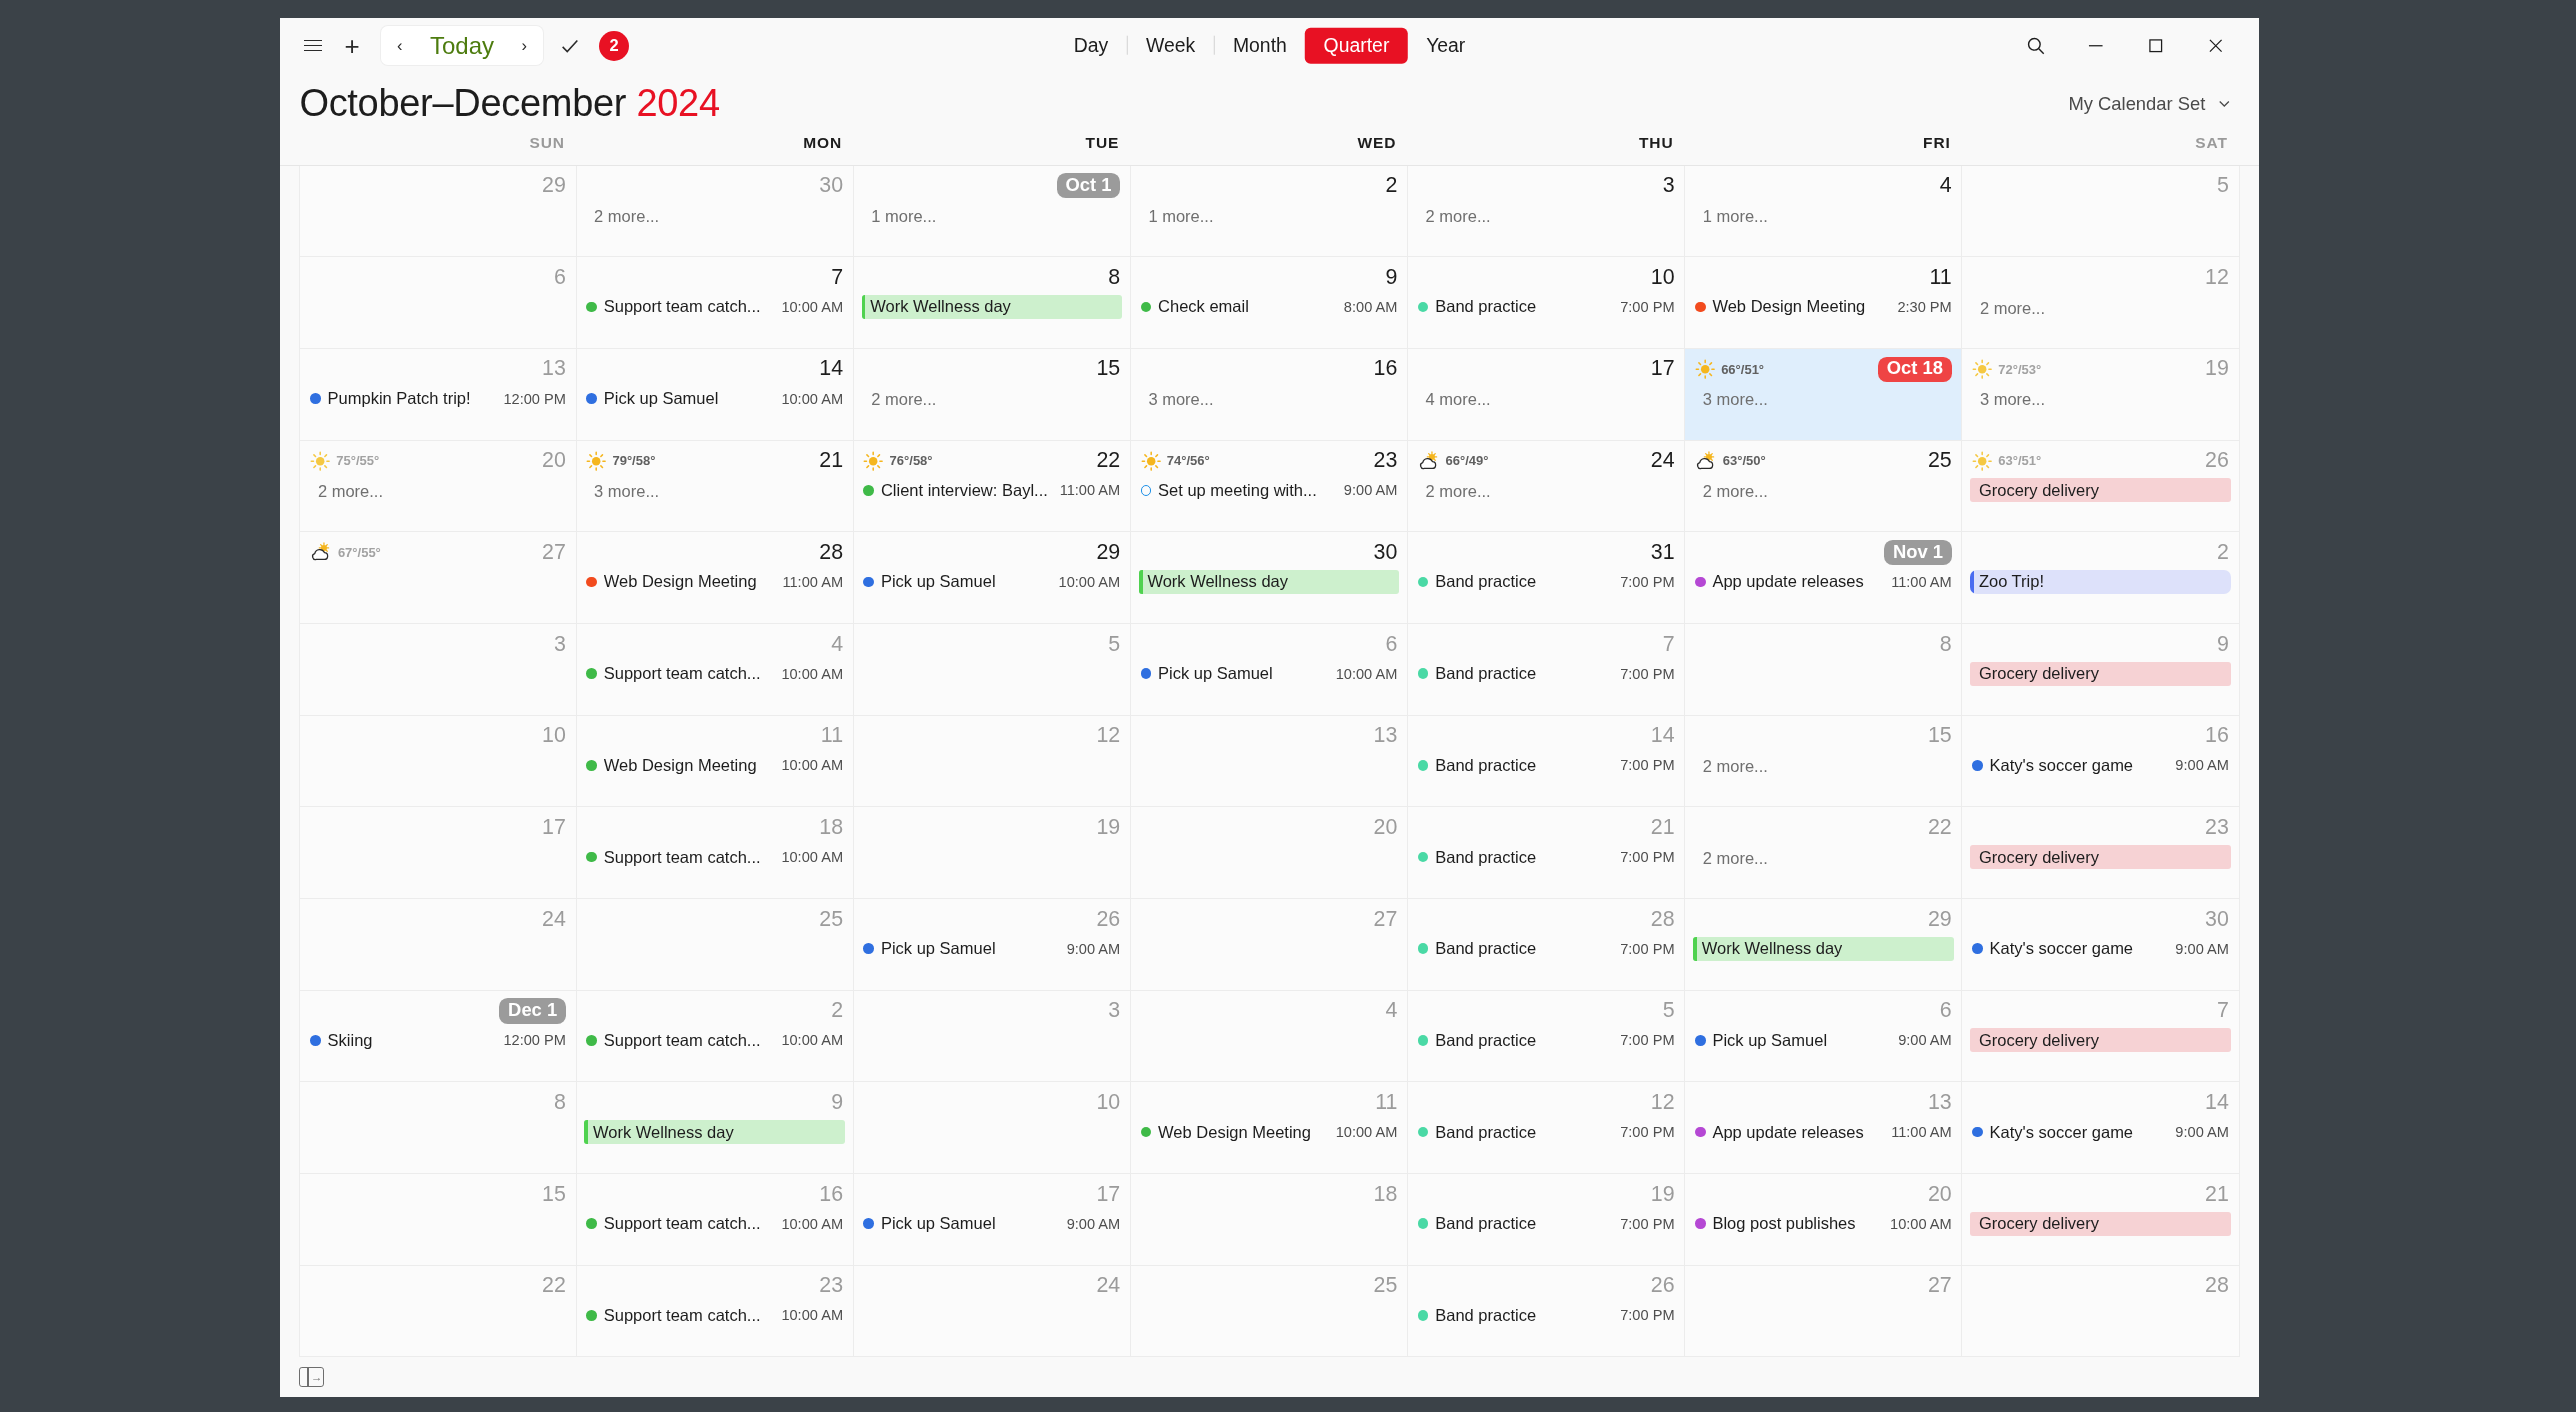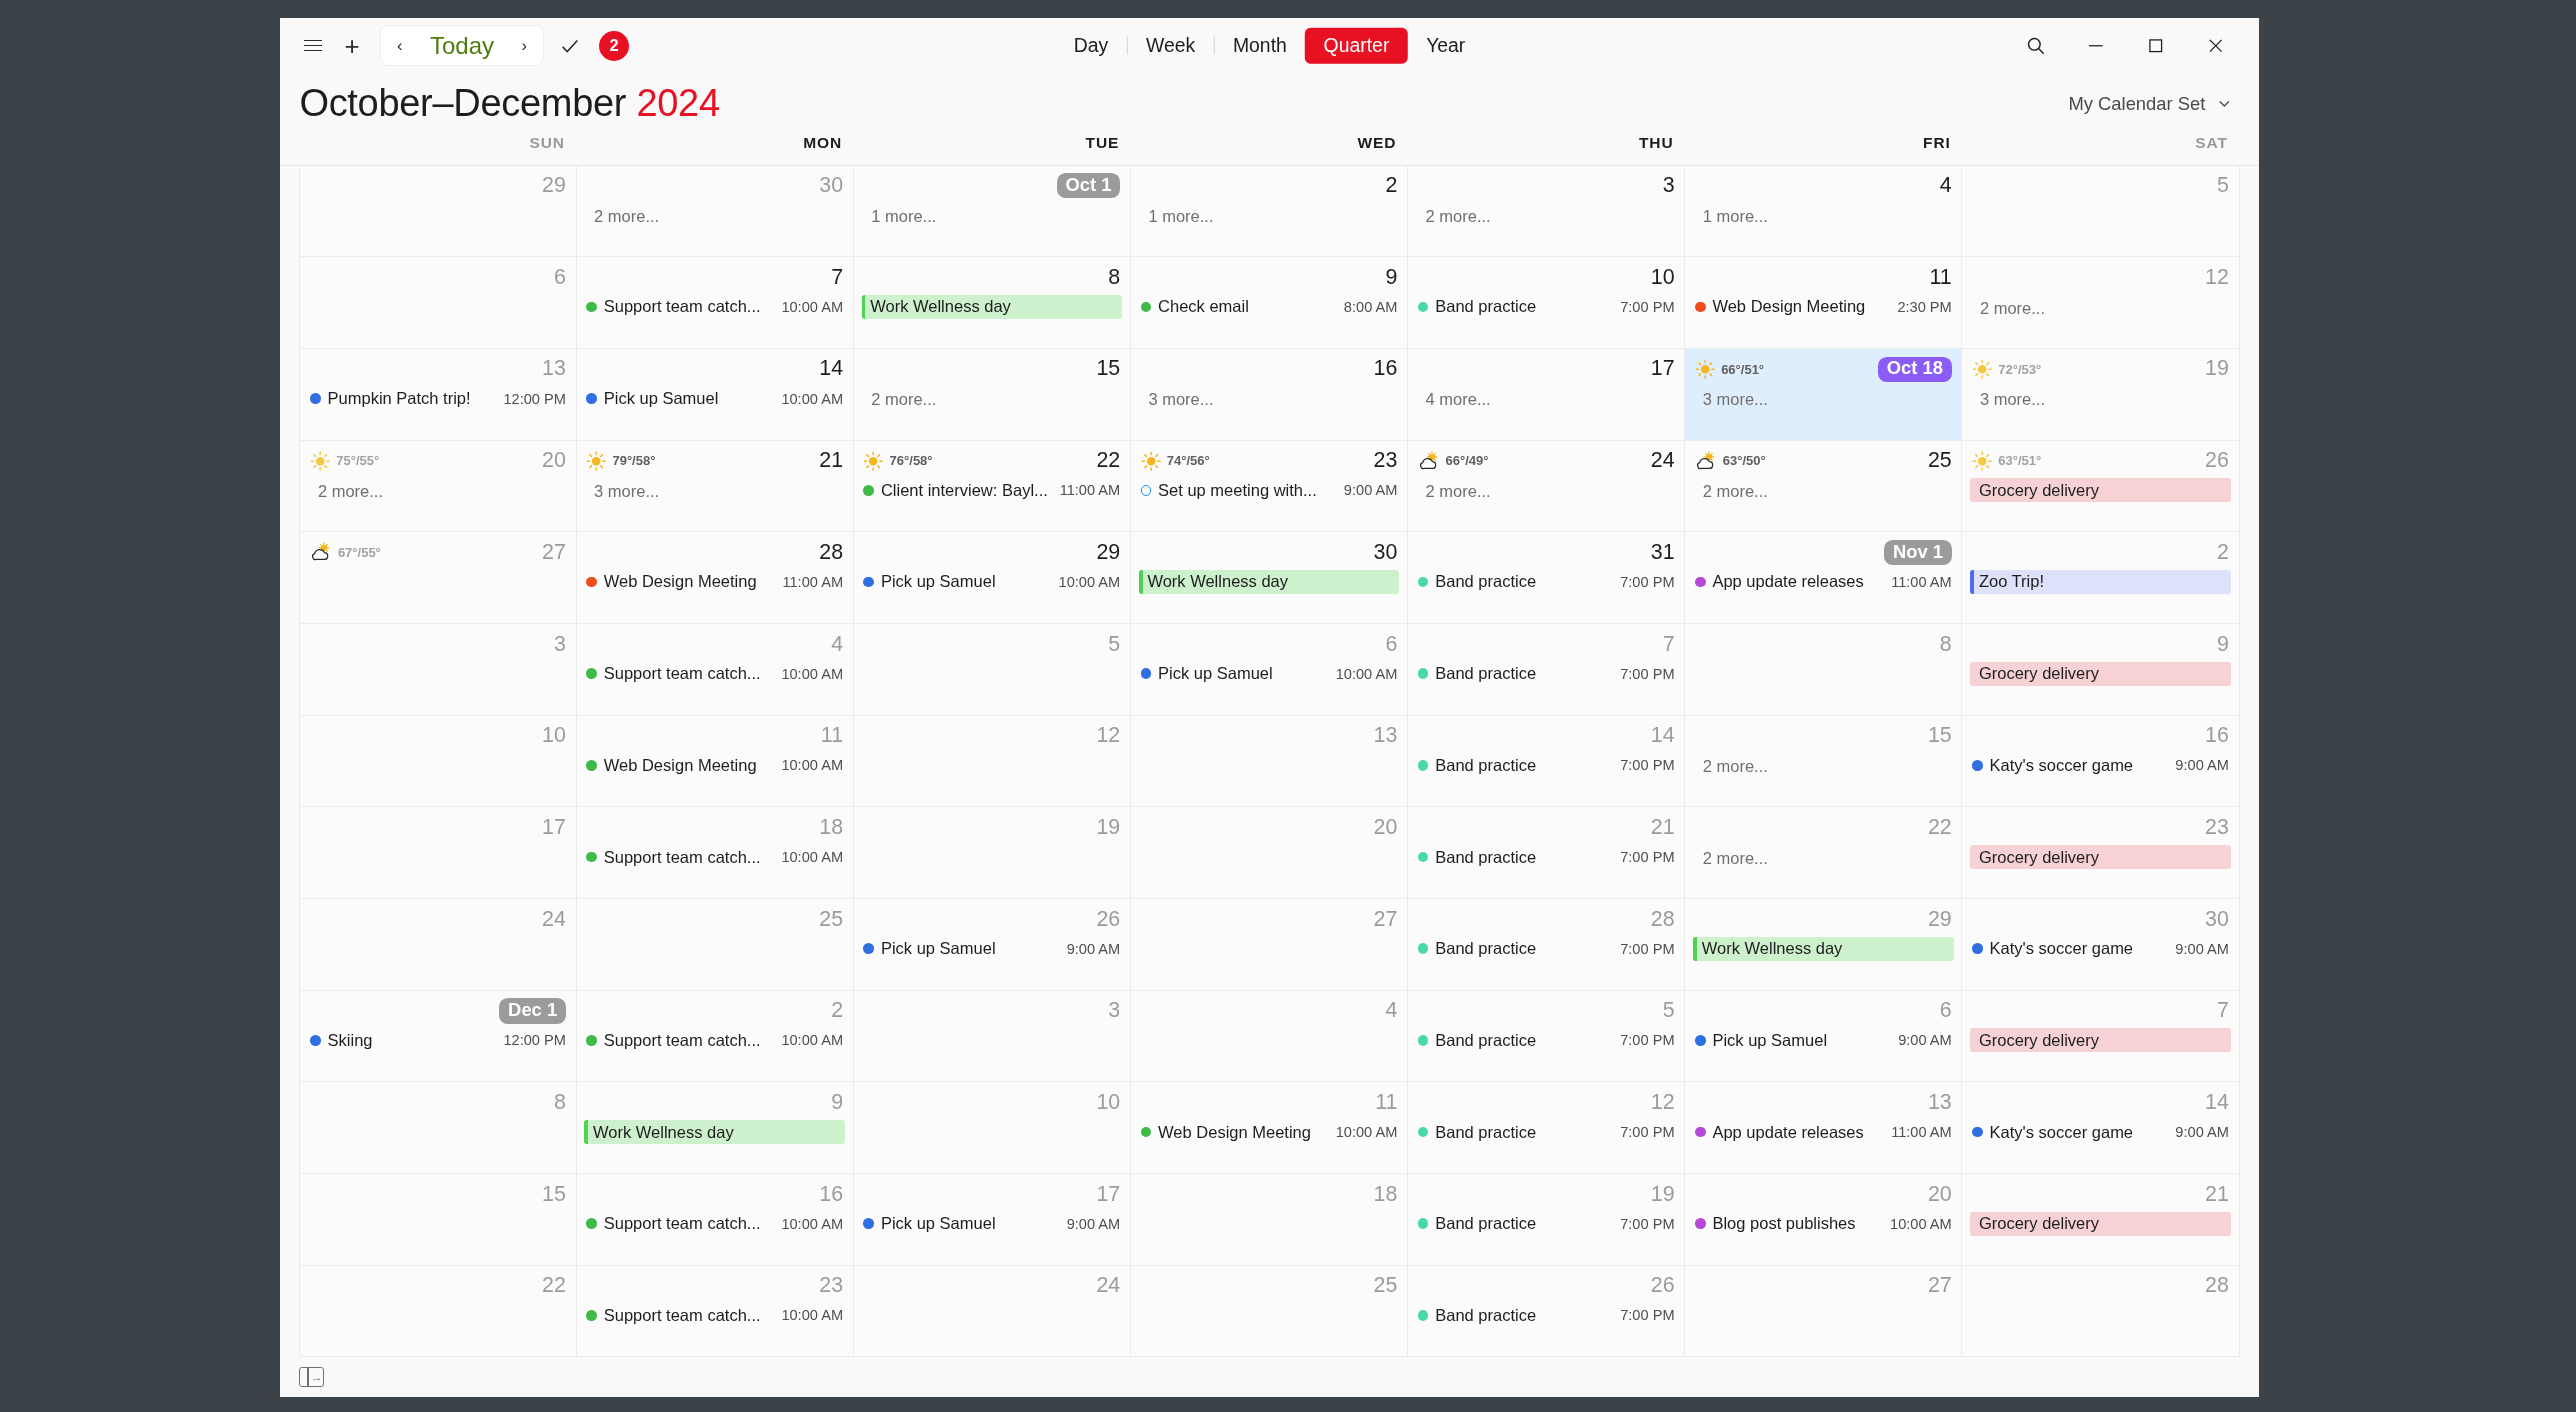--- a/index.html
+++ b/index.html
@@ -144,21 +144,21 @@
   .weather.dim { color: #a2a2a2; font-weight: 600; }
   .daynum {
     margin-left: auto; font-size: 21.4px; color: #1d1d1d; font-weight: 400;
     line-height: 1;
   }
   .daynum.dim { color: #9b9b9b; }
   .daynum.pill {
     background: #9b9b9b; color: #fff; border-radius: 8.7px;
     padding: 2.9px 8.7px 3.9px 8.7px; font-size: 18.4px; font-weight: 600;
   }
-  .daynum.pill.blue { background: #8b5cf6; }
+  .daynum.pill.blue { background: #ef4444; }
 
   .events { padding: 2.9px 7.8px 0 7.8px; }
   .ev {
     display: flex; align-items: center;
     height: 24px; font-size: 16.5px; color: #1d1d1d;
     padding: 0 1.9px; white-space: nowrap; overflow: hidden;
   }
   .dot {
     width: 10.7px; height: 10.7px; border-radius: 50%;
     flex: 0 0 10.7px; margin-right: 6.8px;
@@ -711,21 +711,21 @@
               <span class="ev-title">App update releases</span>
               <span class="ev-time">11:00 AM</span>
             </div>
           </div>
         </div>
         <div class="cell">
           <div class="cell-top">
             <div class="daynum dim">2</div>
           </div>
           <div class="events">
-            <div class="ev block" style="background: rgb(221, 225, 250);">
+            <div class="ev block" style="background: rgb(221, 225, 250); border-radius: 7px;">
               <span class="bar" style="background:#4a6cf0"></span>
               <span class="ev-title">Zoo Trip!</span>
             </div>
           </div>
         </div>
       </div>
       <div class="week">
         <div class="cell">
           <div class="cell-top">
             <div class="daynum dim">3</div>

